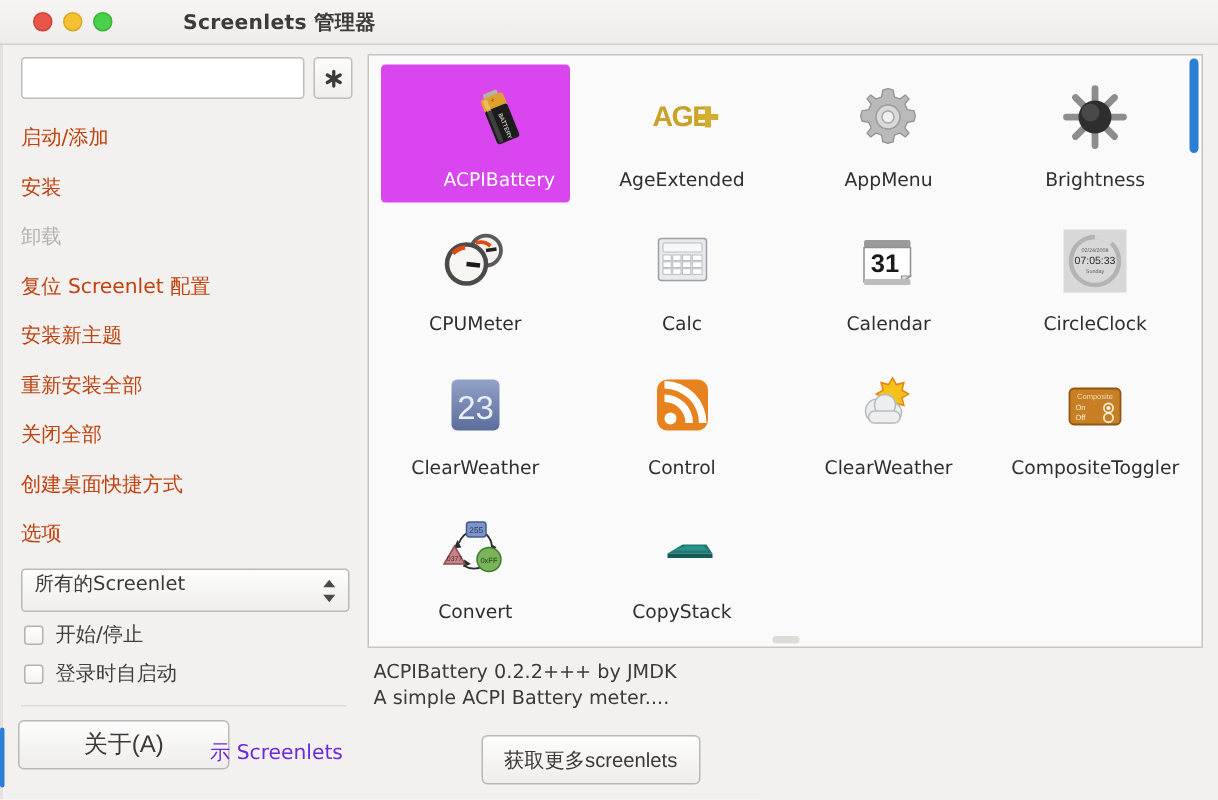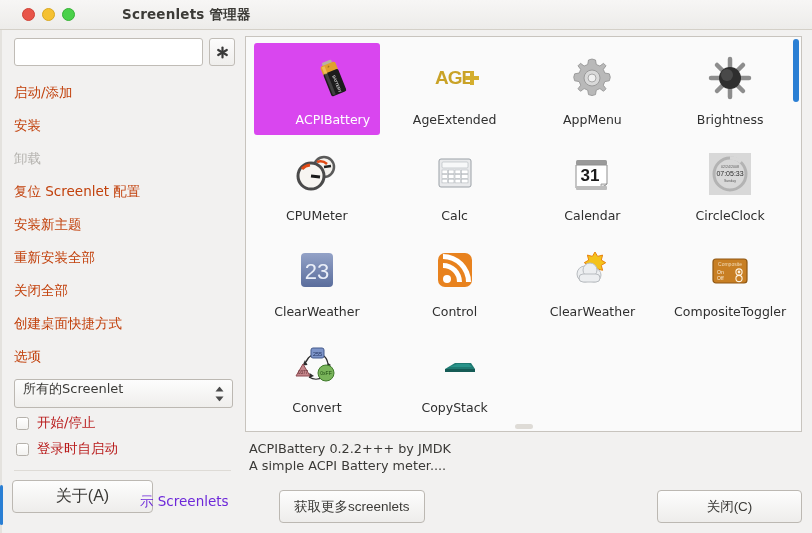--- a/index.html
+++ b/index.html
@@ -97,21 +97,21 @@
     cursor: pointer;
   }
   .combo .arrows {
     position: absolute; right: 8px; top: 50%; transform: translateY(-50%);
     display: flex; flex-direction: column; gap: 3px; line-height: 0;
   }
   .checkrow {
     display: flex; align-items: center;
     padding: 6px 14px 2px 16px;
     gap: 8px;
-    font-size: 13.5px; color: #b91c1c;
+    font-size: 13.5px; color: #404040;
     cursor: pointer;
   }
   .cbox {
     width: 13px; height: 13px;
     border: 1px solid #b5b1ab;
     border-radius: 2.5px;
     background: linear-gradient(to bottom, #ffffff, #f3f2f0);
     flex: 0 0 13px;
   }
   .sidebar-sep {
@@ -218,21 +218,21 @@
   }
   .btn {
     height: 33px;
     border: 1px solid #bcb8b2;
     border-radius: 4px;
     background: linear-gradient(to bottom, #fdfdfd, #eeedeb);
     font-size: 13.5px; color: #3b3a37;
     cursor: pointer;
     padding: 0 14px;
   }
-  .btn.more { margin-left: 34px; }
+  .btn.more { margin-left: 76px; }
   .btn.close-btn { margin-left: auto; width: 145px; }
 </style>
 </head>
 <body>
 
 <div class="window">
 
   <div class="titlebar">
     <div class="wbtns">
       <span class="wbtn close"></span>
@@ -540,18 +540,17 @@
         <div class="hscroll-hint"></div>
       </div>
 
       <div class="desc">
         <div>ACPIBattery 0.2.2+++ by JMDK</div>
         <div>A simple ACPI Battery meter....</div>
       </div>
 
       <div class="footer">
         <button class="btn more">获取更多screenlets</button>
-        <button class="btn close-btn">关闭(C)</button>
       </div>
     </div>
 
   </div>
 </div>
 
 </body></html>

